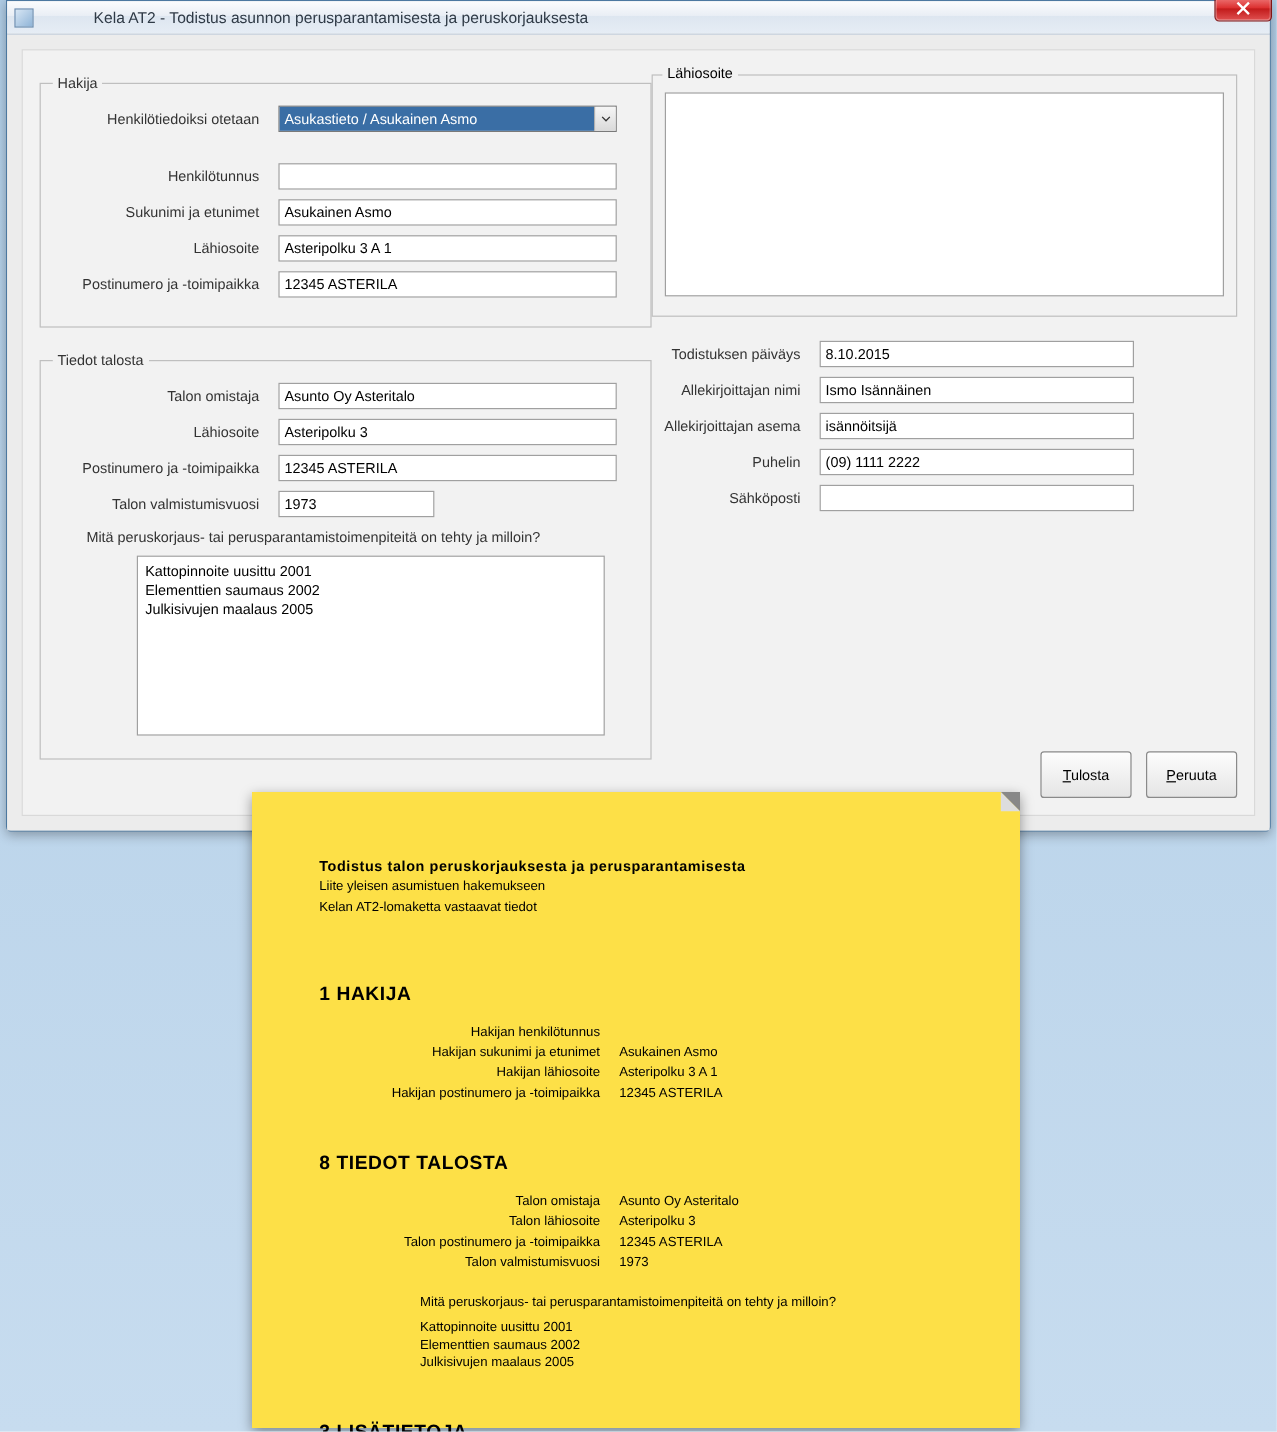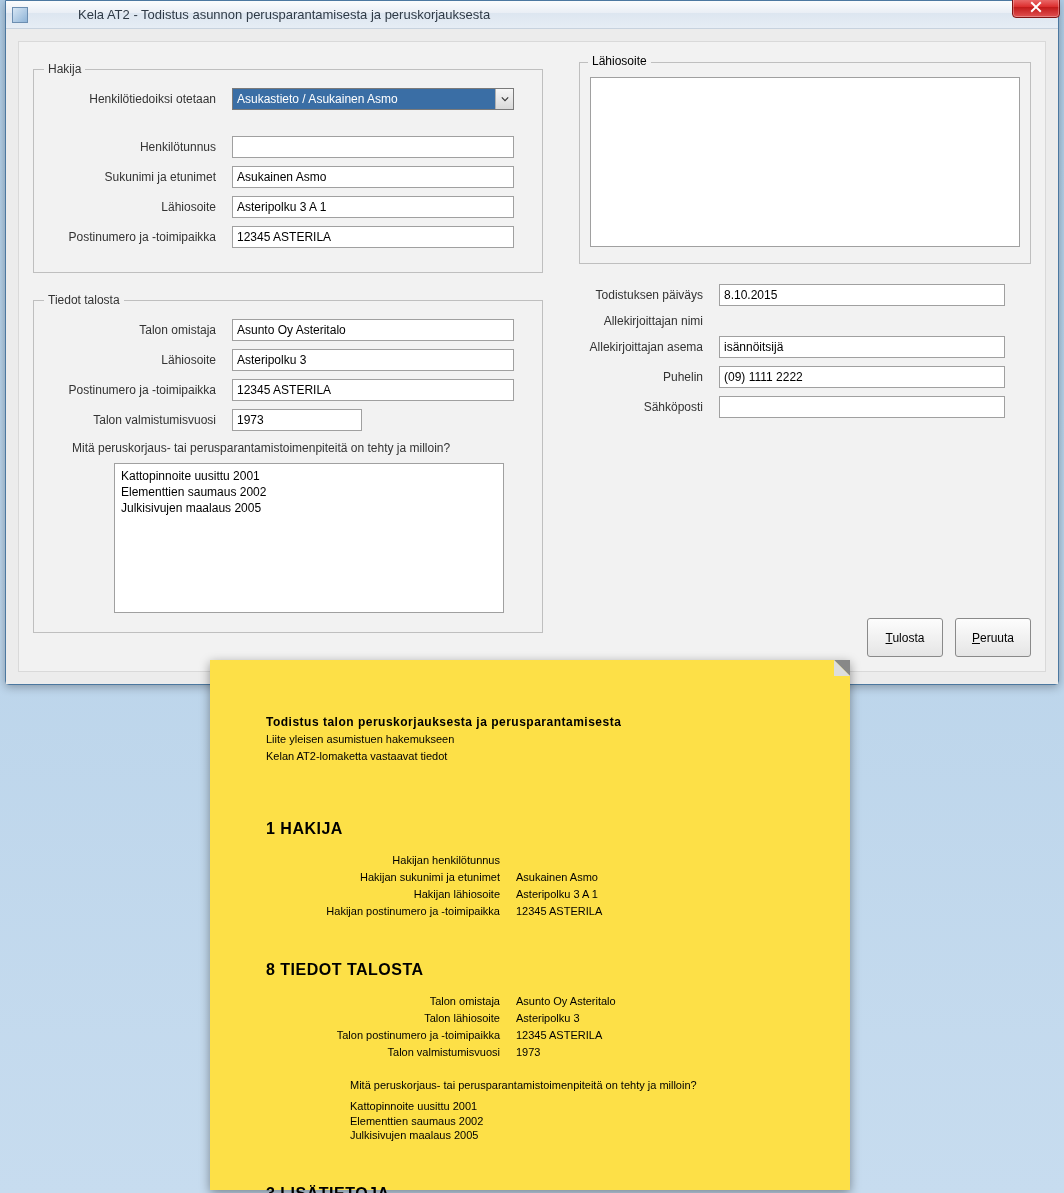--- a/index.html
+++ b/index.html
@@ -89,21 +89,20 @@
     width: 188px;
     text-align: right;
     padding-right: 16px;
     color: #333;
   }
   .right-col .row label {
     width: 140px;
   }
   .cols {
     display: flex;
-    gap: 36px;
     align-items: flex-start;
   }
   .left-col { flex: 0 0 510px; }
   .right-col { flex: 1 1 auto; }
   select.combo, input.tbox, textarea.tbox {
     font-family: inherit;
     font-size: 12px;
     padding: 2px 4px;
     border: 1px solid #a0a0a0;
     background: #fff;
@@ -165,21 +164,21 @@
   .right-top-group textarea {
     width: 100%;
     height: 170px;
     border: 1px solid #a0a0a0;
     background: #fff;
     font-family: inherit;
     font-size: 12px;
     padding: 4px 6px;
     resize: none;
   }
-  .right-fields .row input.tbox { width: 286px; }
+  .right-fields .row input.tbox { width: 262px; }
   .btn-row {
     display: flex;
     justify-content: flex-end;
     gap: 12px;
     margin-top: 200px;
   }
   button.win-btn {
     min-width: 76px;
     height: 39px;
     background: linear-gradient(to bottom,#fdfdfd,#e5e5e5);
@@ -354,20 +353,21 @@
             <textarea style=""></textarea>
           </div>
 
           <div class="right-fields">
             <div class="row">
               <label>Todistuksen päiväys</label>
               <input class="tbox" value="8.10.2015" style="">
             </div>
             <div class="row">
               <label>Allekirjoittajan nimi</label>
+              <input class="tbox" value="Ismo Isännäinen" style="">
             </div>
             <div class="row">
               <label>Allekirjoittajan asema</label>
               <input class="tbox" value="isännöitsijä" style="">
             </div>
             <div class="row">
               <label>Puhelin</label>
               <input class="tbox" value="(09) 1111 2222" style="">
             </div>
             <div class="row">

